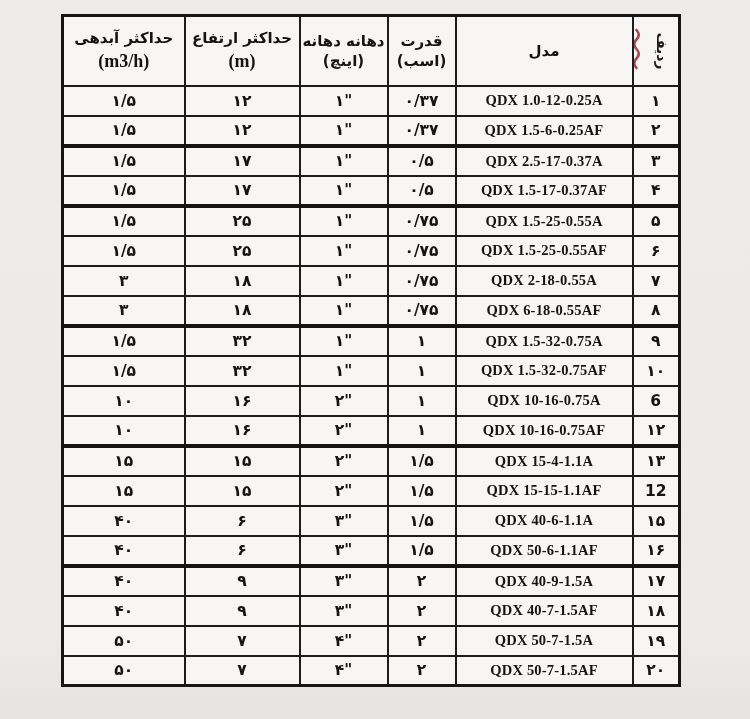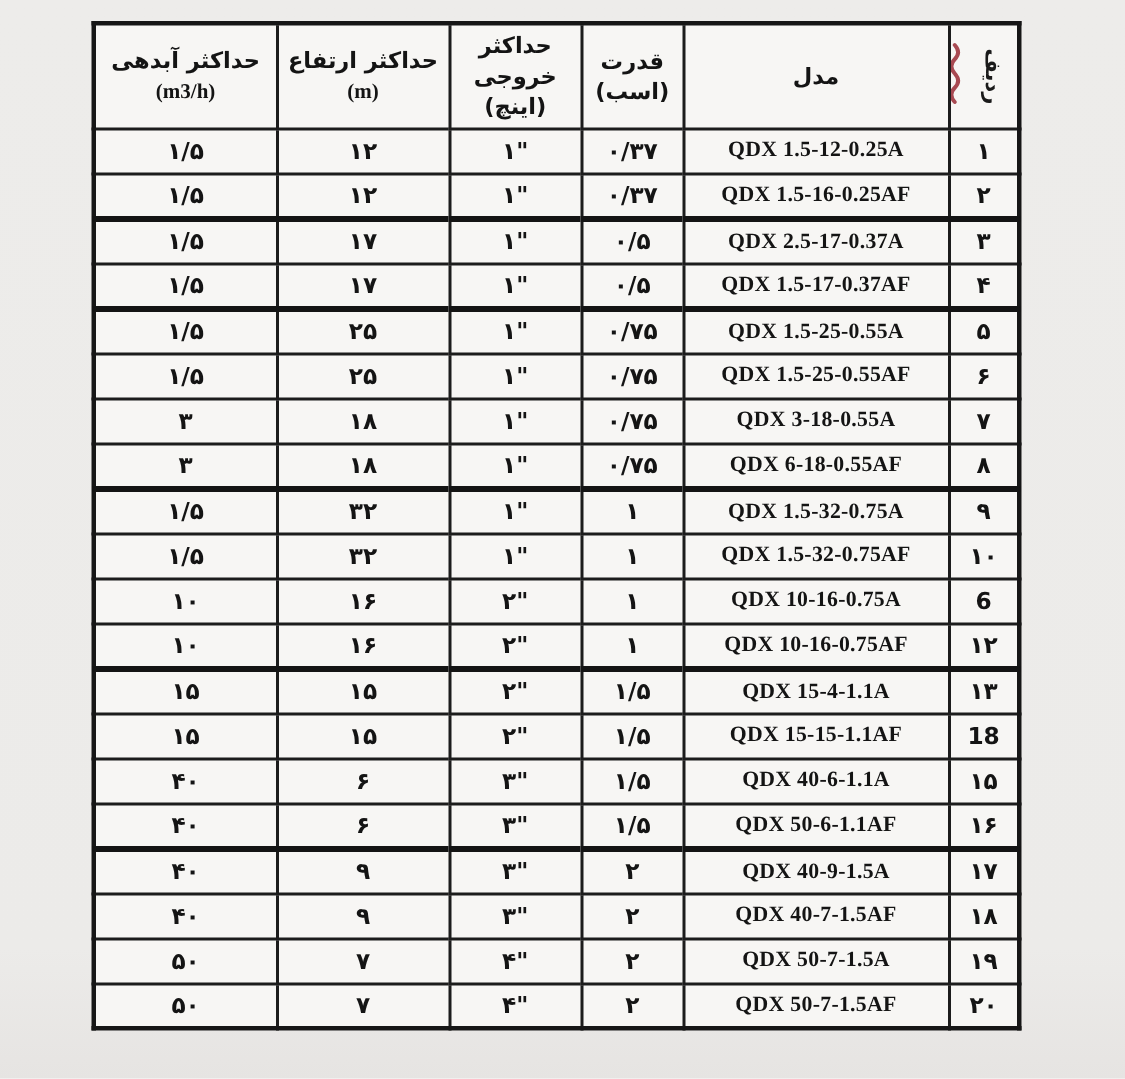--- a/index.html
+++ b/index.html
@@ -33,21 +33,21 @@
   thead th{border-bottom:3px solid #141414;}
   tr.group-start th, tr.group-start td{border-top:4px solid #141414;}
   .hdr{
     font-weight:bold;
     font-size:15px;
     line-height:1.35;
   }
   .hdr .unit{
     font-family:"Liberation Serif","DejaVu Serif",serif;
     font-weight:bold;
-    font-size:14px;
+    font-size:18px;
     direction:ltr;
     unicode-bidi:isolate;
     display:inline-block;
   }
   td.num{
     font-weight:bold;
     font-size:15.5px;
     direction:ltr;
   }
   td.model{
@@ -100,45 +100,45 @@
           </div>
         </th>
         <th class="hdr">
           <span>مدل</span>
         </th>
         <th class="hdr">
           <span>قدرت</span><br>
           <span>(اسب)</span>
         </th>
         <th class="hdr">
-          <span>حداکثر خروجی</span><br>
+          <span>دهانه دهانه</span><br>
           <span>(اینچ)</span>
         </th>
         <th class="hdr">
           <span>حداکثر ارتفاع</span><br>
           <span class="unit">(m)</span>
         </th>
         <th class="hdr">
           <span>حداکثر آبدهی</span><br>
           <span class="unit">(m3/h)</span>
         </th>
       </tr>
     </thead>
     <tbody>
         <tr>
           <td class="num">۱</td>
-          <td class="model">QDX 1.5-12-0.25A</td>
+          <td class="model">QDX 1.0-12-0.25A</td>
           <td class="num">۰/۳۷</td>
           <td class="num">۱"</td>
           <td class="num">۱۲</td>
           <td class="num">۱/۵</td>
         </tr>
         <tr>
           <td class="num">۲</td>
-          <td class="model">QDX 1.5-16-0.25AF</td>
+          <td class="model">QDX 1.5-6-0.25AF</td>
           <td class="num">۰/۳۷</td>
           <td class="num">۱"</td>
           <td class="num">۱۲</td>
           <td class="num">۱/۵</td>
         </tr>
         <tr class="group-start">
           <td class="num">۳</td>
           <td class="model">QDX 2.5-17-0.37A</td>
           <td class="num">۰/۵</td>
           <td class="num">۱"</td>
@@ -164,21 +164,21 @@
         <tr>
           <td class="num">۶</td>
           <td class="model">QDX 1.5-25-0.55AF</td>
           <td class="num">۰/۷۵</td>
           <td class="num">۱"</td>
           <td class="num">۲۵</td>
           <td class="num">۱/۵</td>
         </tr>
         <tr>
           <td class="num">۷</td>
-          <td class="model">QDX 3-18-0.55A</td>
+          <td class="model">QDX 2-18-0.55A</td>
           <td class="num">۰/۷۵</td>
           <td class="num">۱"</td>
           <td class="num">۱۸</td>
           <td class="num">۳</td>
         </tr>
         <tr>
           <td class="num">۸</td>
           <td class="model">QDX 6-18-0.55AF</td>
           <td class="num">۰/۷۵</td>
           <td class="num">۱"</td>
@@ -219,21 +219,21 @@
         </tr>
         <tr class="group-start">
           <td class="num">۱۳</td>
           <td class="model">QDX 15-4-1.1A</td>
           <td class="num">۱/۵</td>
           <td class="num">۲"</td>
           <td class="num">۱۵</td>
           <td class="num">۱۵</td>
         </tr>
         <tr>
-          <td class="num">18</td>
+          <td class="num">12</td>
           <td class="model">QDX 15-15-1.1AF</td>
           <td class="num">۱/۵</td>
           <td class="num">۲"</td>
           <td class="num">۱۵</td>
           <td class="num">۱۵</td>
         </tr>
         <tr>
           <td class="num">۱۵</td>
           <td class="model">QDX 40-6-1.1A</td>
           <td class="num">۱/۵</td>

